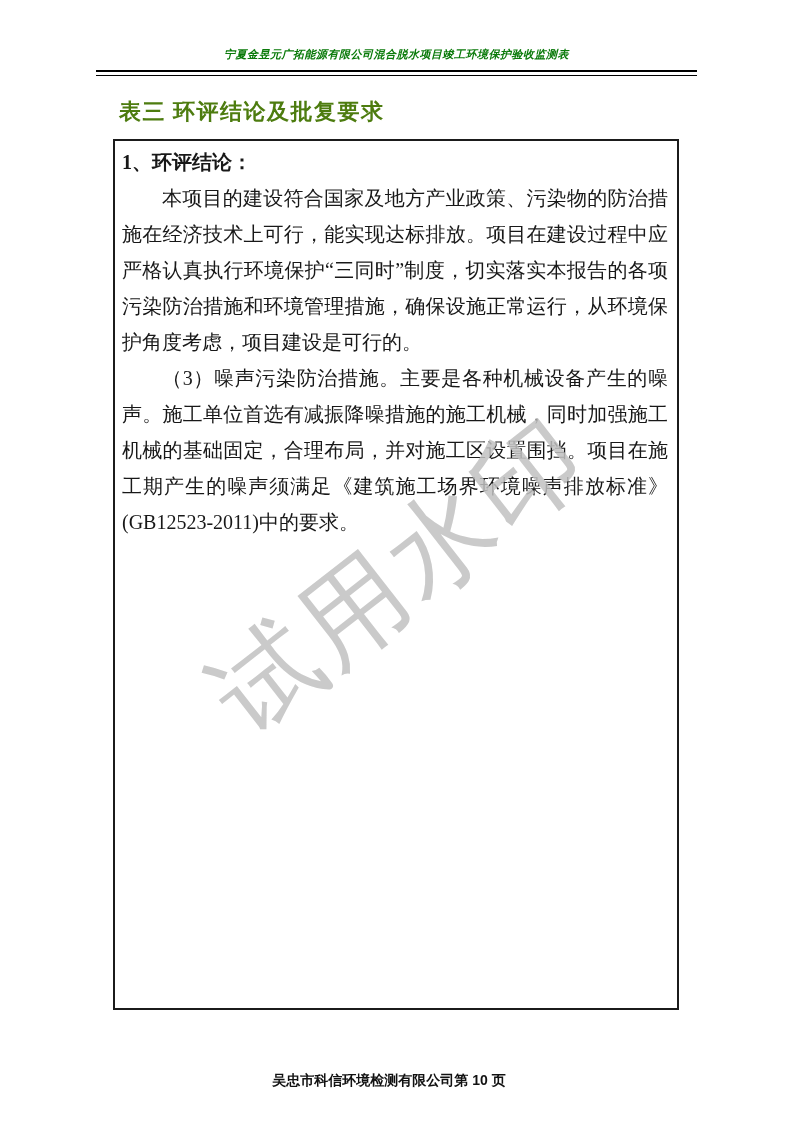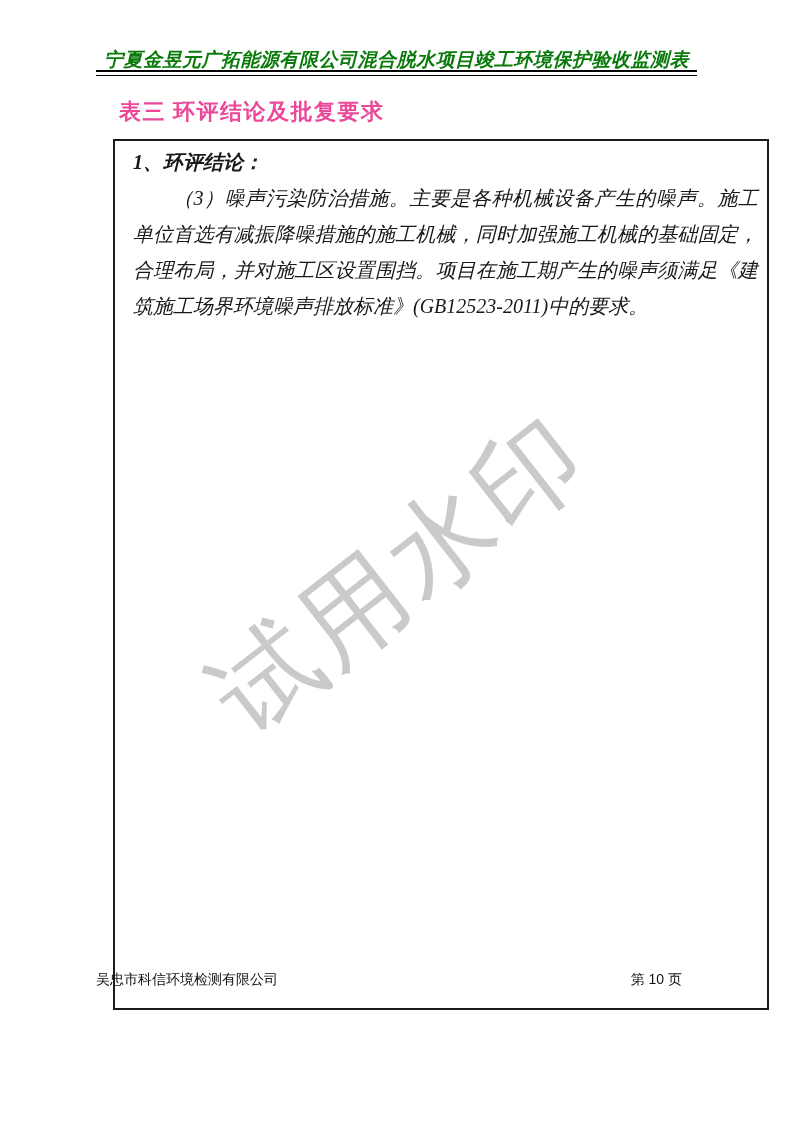--- a/index.html
+++ b/index.html
@@ -4,65 +4,66 @@
 <style>
   html,body{margin:0;padding:0;}
   body{
     width:793px;height:1122px;position:relative;background:#ffffff;
     font-family:"Liberation Serif","DejaVu Serif",serif;color:#1a1a1a;
     overflow:hidden;
   }
   .header-title{
     position:absolute;top:47px;left:96px;width:601px;
     text-align:center;font-weight:bold;font-style:italic;
-    font-size:19px;letter-spacing:0.5px;
+    font-size:11px;letter-spacing:0.5px;
   }
   .header-rule{
     position:absolute;top:70px;left:96px;width:601px;height:3px;
     border-top:2px solid #000;border-bottom:1px solid #000;
   }
   .doc-title{
     position:absolute;top:97px;left:119px;margin:0;
-    font-size:22px;font-weight:bold;letter-spacing:1.5px;color:#ec4899;
+    font-size:22px;font-weight:bold;letter-spacing:1.5px;color:#4d7c0f;
   }
   .table-box{
-    position:absolute;left:113px;top:139px;width:656px;height:871px;
+    position:absolute;left:113px;top:139px;width:566px;height:871px;
     border:2px solid #1b1b1b;box-sizing:border-box;
-    padding:3px 9px 0 18px;overflow:hidden;background:transparent;font-style:italic;
+    padding:3px 9px 0 7px;overflow:hidden;background:transparent;
   }
   .table-box p{
     margin:0;font-size:20px;line-height:36px;text-align:justify;
     color:#181818;
   }
   .sec-heading{font-weight:bold;text-indent:0;}
   .para{text-indent:2em;}
   .watermark{
     position:absolute;left:140px;top:505px;width:520px;
     text-align:center;transform:rotate(-38deg);transform-origin:center;
     font-size:105px;letter-spacing:5px;
     color:rgba(193,193,193,0.85);z-index:10;pointer-events:none;
     font-family:"Liberation Serif","DejaVu Serif",serif;white-space:nowrap;
   }
   .footer{
-    position:absolute;left:96px;top:971px;width:586px;
-    display:flex;justify-content:space-between;align-items:baseline;
+    position:absolute;left:96px;top:1072px;width:586px;
+    display:flex;justify-content:center;align-items:baseline;
     font-family:"Liberation Sans","DejaVu Sans",sans-serif;
-    font-size:14px;font-weight:normal;color:#111;
+    font-size:14px;font-weight:bold;color:#111;
   }
 </style>
 </head>
 <body>
 
 <div class="header-title" style="color: rgb(10, 122, 10);">宁夏金昱元广拓能源有限公司混合脱水项目竣工环境保护验收监测表</div>
 <div class="header-rule"></div>
 
 <h1 class="doc-title">表三 环评结论及批复要求</h1>
 
 <div class="table-box">
   <p class="sec-heading">1、环评结论：</p>
+  <p class="para">本项目的建设符合国家及地方产业政策、污染物的防治措施在经济技术上可行，能实现达标排放。项目在建设过程中应严格认真执行环境保护“三同时”制度，切实落实本报告的各项污染防治措施和环境管理措施，确保设施正常运行，从环境保护角度考虑，项目建设是可行的。</p>
 
   <p class="para">（3）噪声污染防治措施。主要是各种机械设备产生的噪声。施工单位首选有减振降噪措施的施工机械，同时加强施工机械的基础固定，合理布局，并对施工区设置围挡。项目在施工期产生的噪声须满足《建筑施工场界环境噪声排放标准》(GB12523-2011)中的要求。</p>
 
 </div>
 
 <div class="watermark" style="color: rgb(193, 193, 193); opacity: 0.85;">试用水印</div>
 
 <div class="footer">
   <span>吴忠市科信环境检测有限公司</span>
   <span>第 10 页</span>

